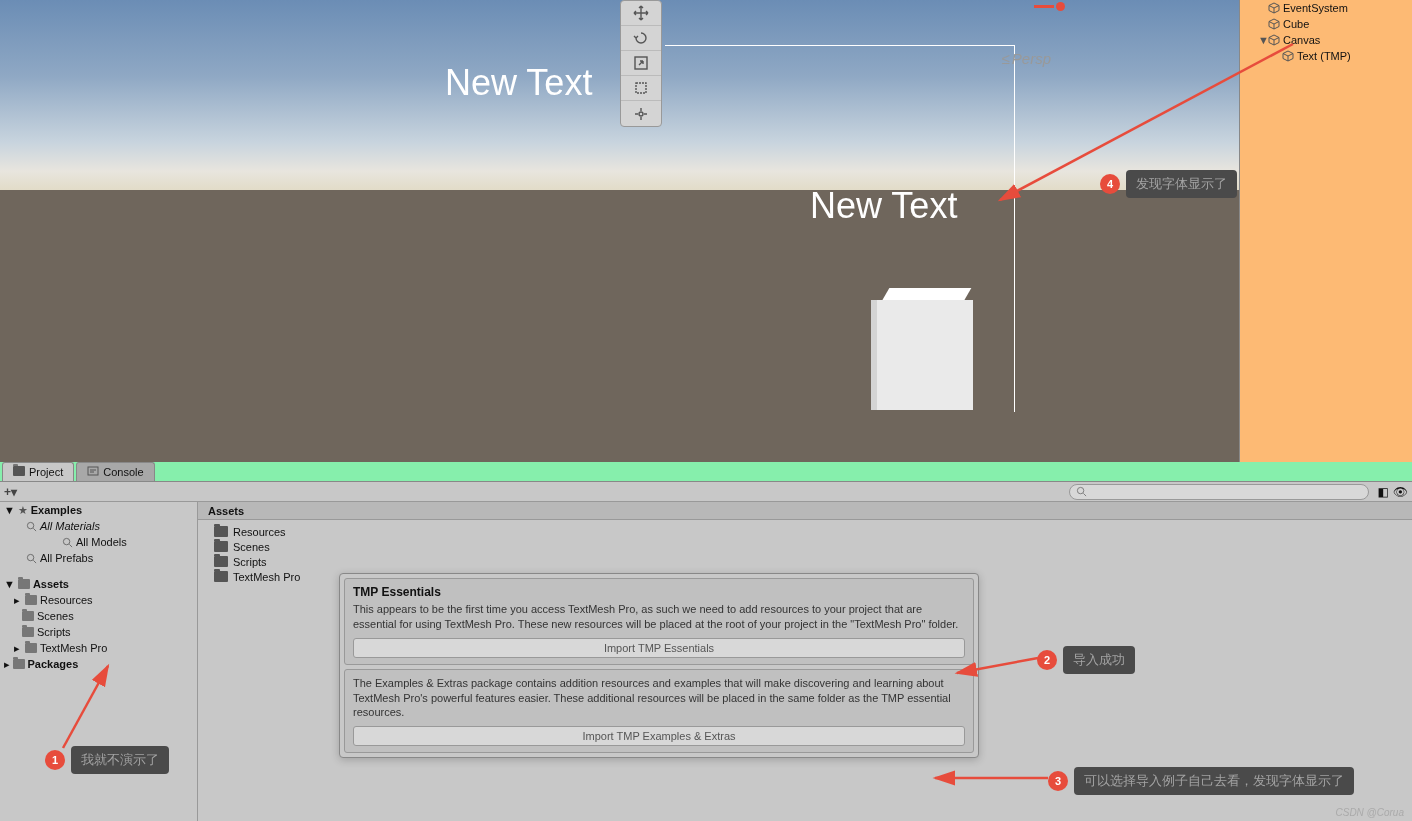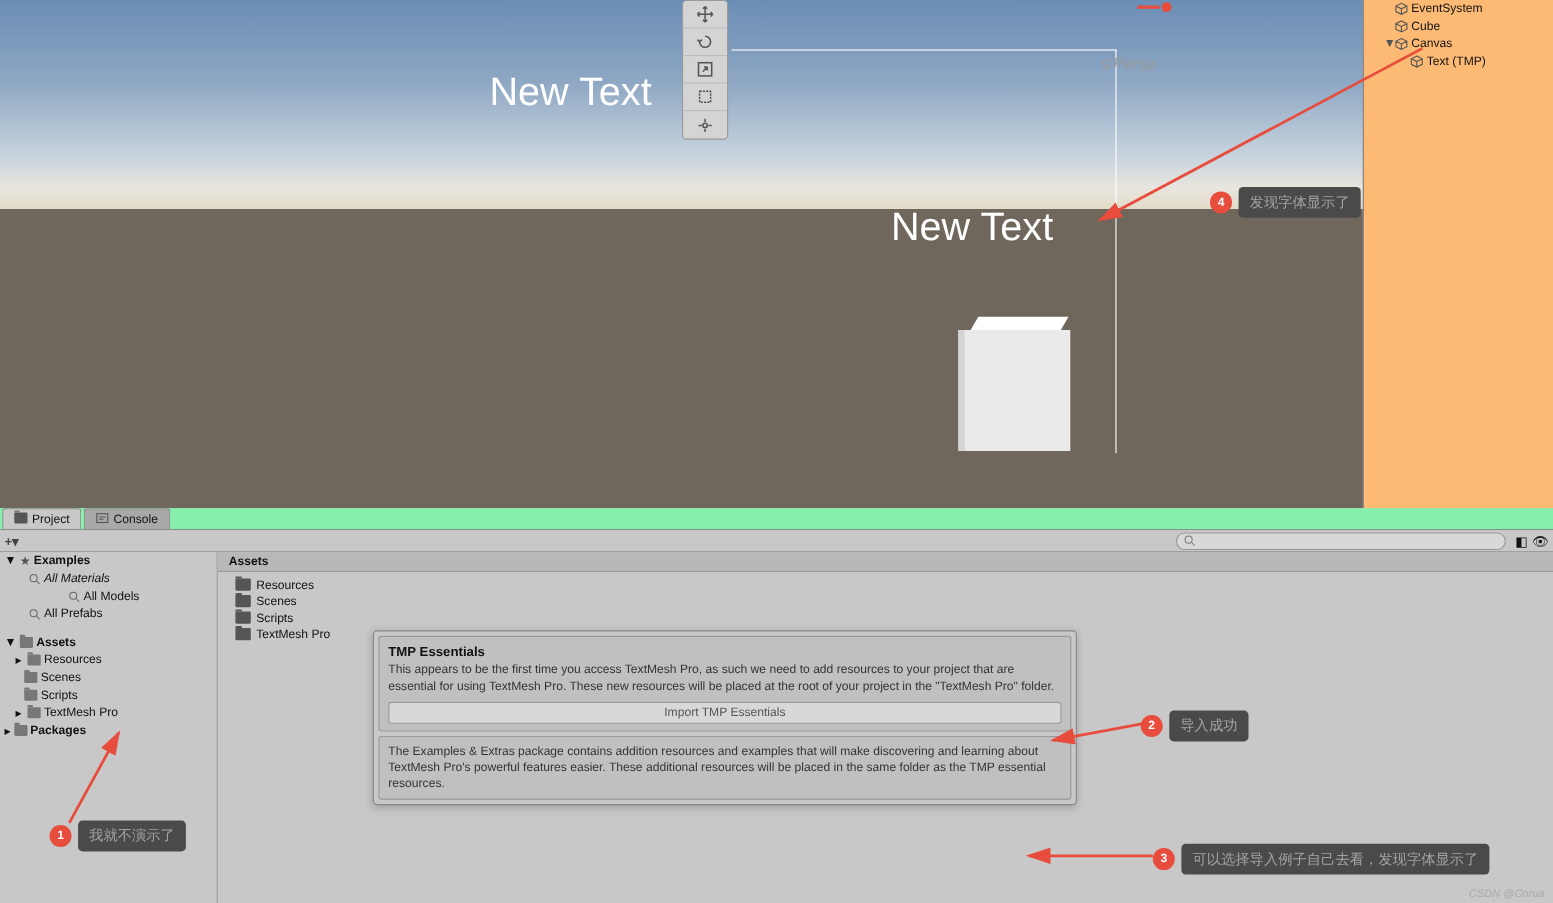--- a/index.html
+++ b/index.html
@@ -281,20 +281,21 @@
 </div>
 
 <div class="tmp-win">
   <div class="tmp-section">
     <h4>TMP Essentials</h4>
     <p>This appears to be the first time you access TextMesh Pro, as such we need to add resources to your project that are essential for using TextMesh Pro. These new resources will be placed at the root of your project in the "TextMesh Pro" folder.</p>
     <div class="tmp-btn">Import TMP Essentials</div>
   </div>
   <div class="tmp-section">
     <p>The Examples &amp; Extras package contains addition resources and examples that will make discovering and learning about TextMesh Pro's powerful features easier. These additional resources will be placed in the same folder as the TMP essential resources.</p>
+    <div class="tmp-btn">Import TMP Examples &amp; Extras</div>
   </div>
 </div>
 
 <svg class="arrow-line" style="left:0;top:0;width:1412px;height:821px;">
   <defs>
       <marker id="ah" markerWidth="10" markerHeight="10" refX="8" refY="3" orient="auto">
         <path d="M0,0 L9,3 L0,6 Z" fill="#e74c3c"></path>
       </marker>
     </defs>
   <line x1="1293" y1="44" x2="1000" y2="200" stroke="#e74c3c" stroke-width="2.5" marker-end="url(#ah)"></line>

